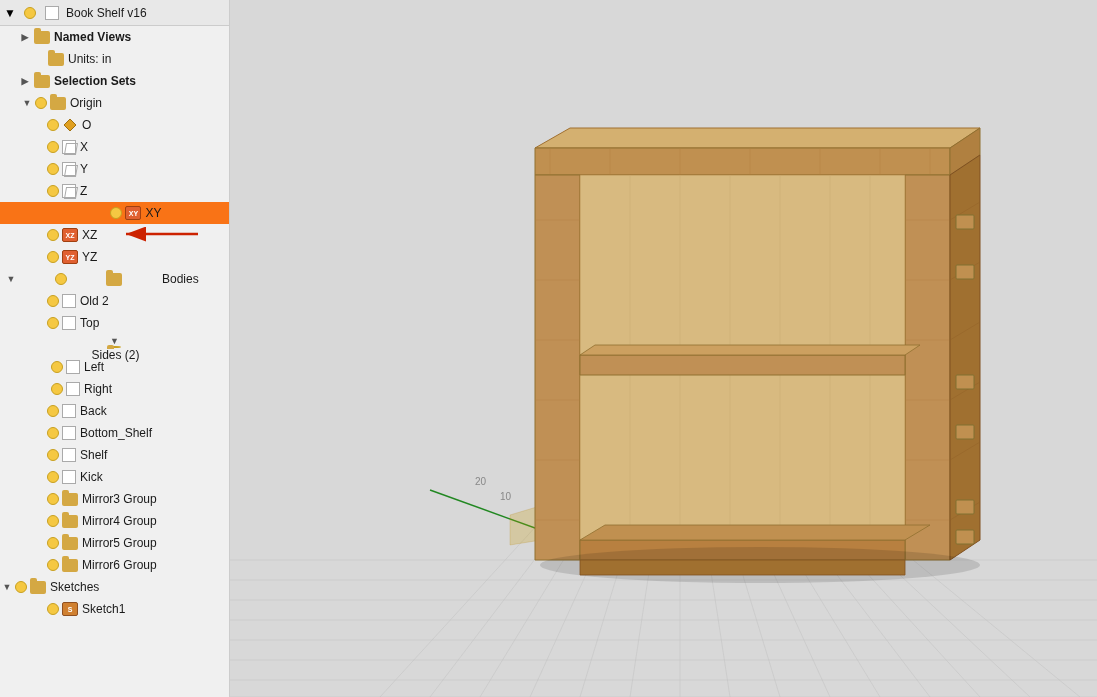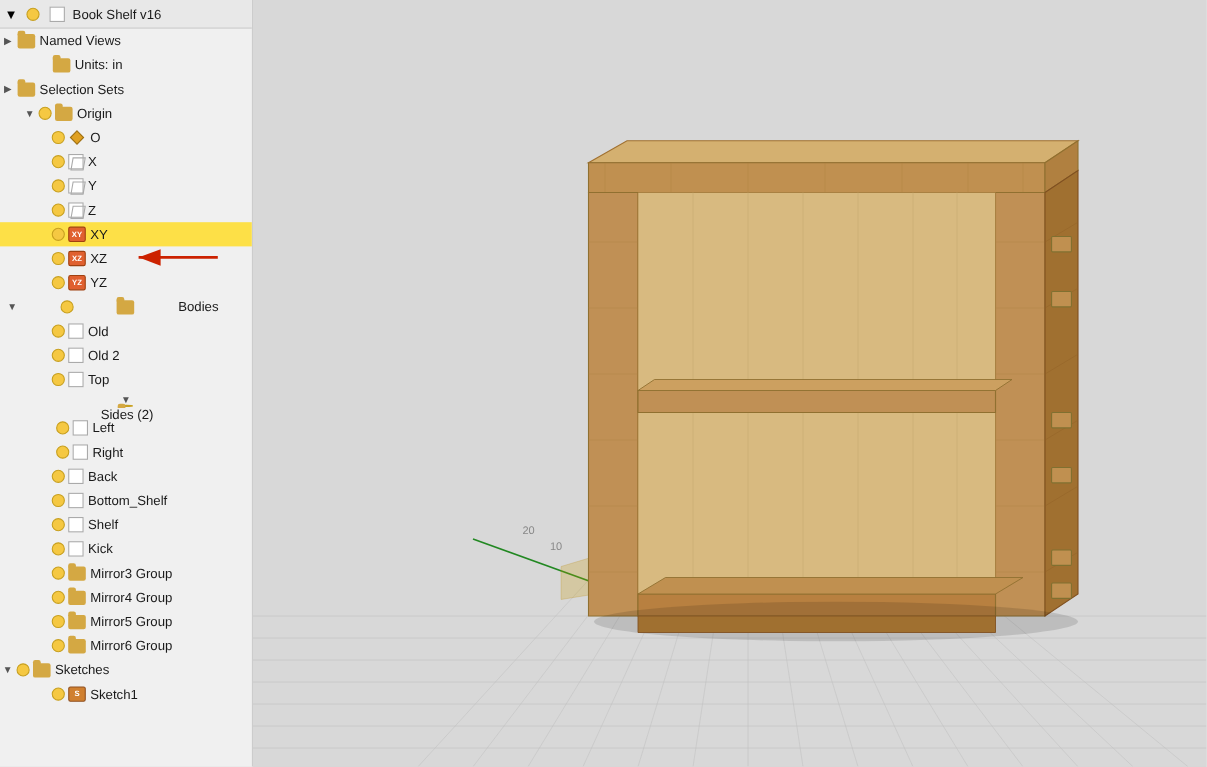--- a/index.html
+++ b/index.html
@@ -116,30 +116,31 @@
       margin: 0 2px;
       display: inline-flex;
       align-items: center;
       justify-content: center;
       font-size: 7px;
       color: white;
       font-weight: bold;
     }
 
     .highlight-row {
-      background: #fde047;
+      background: #f97316;
+      justify-content: center;
     }
 
     .item-label {
       font-size: 12px;
       color: #1a1a1a;
       margin-left: 2px;
     }
 
-    .indent1 { padding-left: 0; }
+    .indent1 { padding-left: 18px; font-weight: bold; }
     .indent2 { padding-left: 32px; }
     .indent3 { padding-left: 36px; }
 
     
     .title-bar {
       display: flex;
       align-items: center;
       padding: 3px 4px;
       background: #e8e8e8;
       border-bottom: 1px solid #ccc;
@@ -258,26 +259,20 @@
     <span class="item-label">YZ</span>
   </div>
 
   <div class="tree-item" style="padding-left:4px;gap:36px;">
     <span class="arrow down"></span>
     <span class="bulb-small"></span>
     <span class="folder-icon"></span>
     <span class="item-label">Bodies</span>
   </div>
 
-  <div class="tree-item indent2">
-    <span class="arrow empty"></span>
-    <span class="bulb-small"></span>
-    <span class="square-icon"></span>
-    <span class="item-label">Old</span>
-  </div>
 
   <div class="tree-item indent2">
     <span class="arrow empty"></span>
     <span class="bulb-small"></span>
     <span class="square-icon"></span>
     <span class="item-label">Old 2</span>
   </div>
 
   <div class="tree-item indent2">
     <span class="arrow empty"></span>

